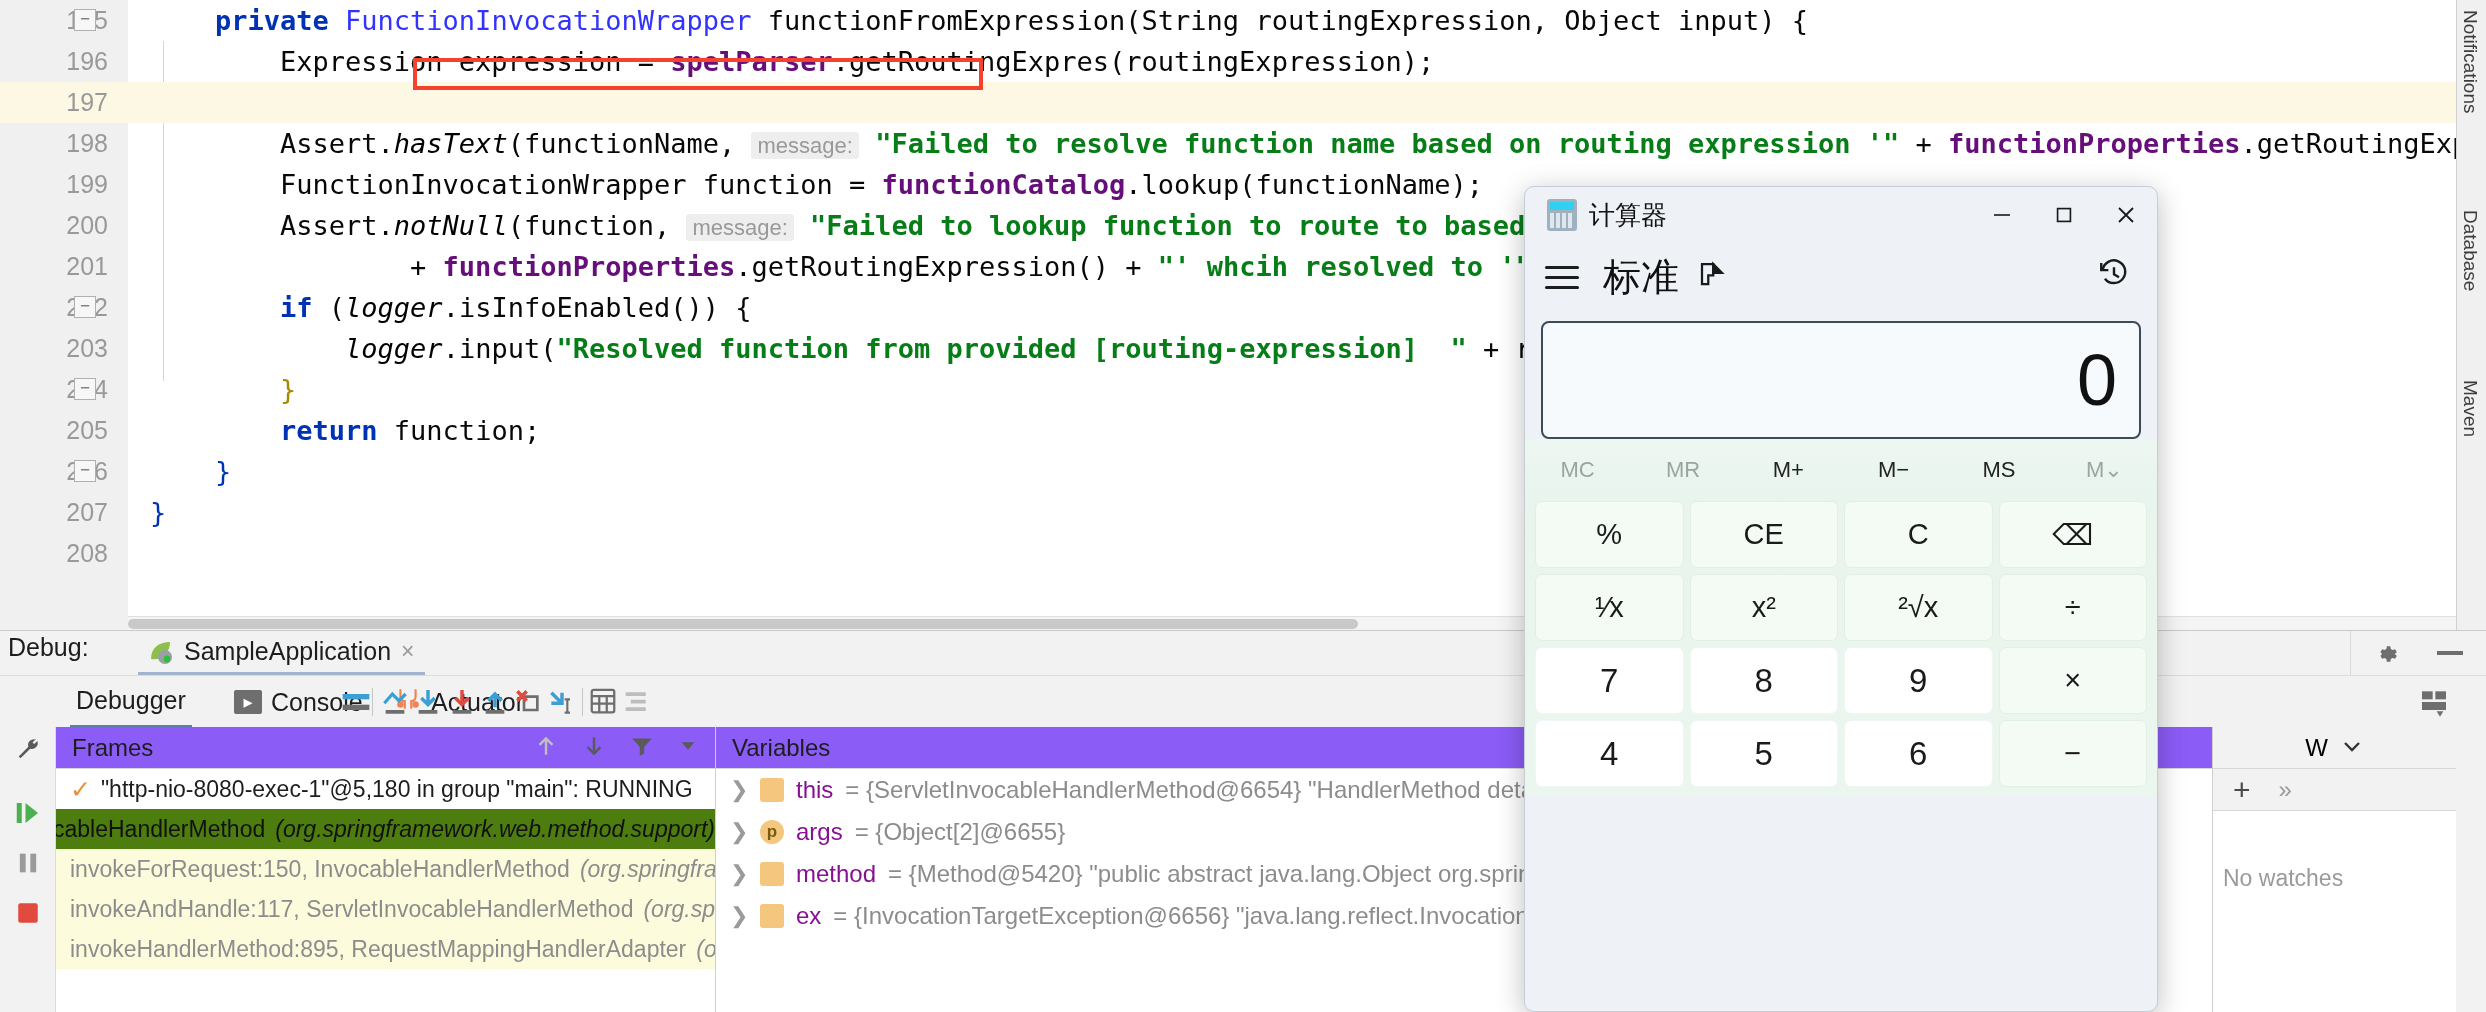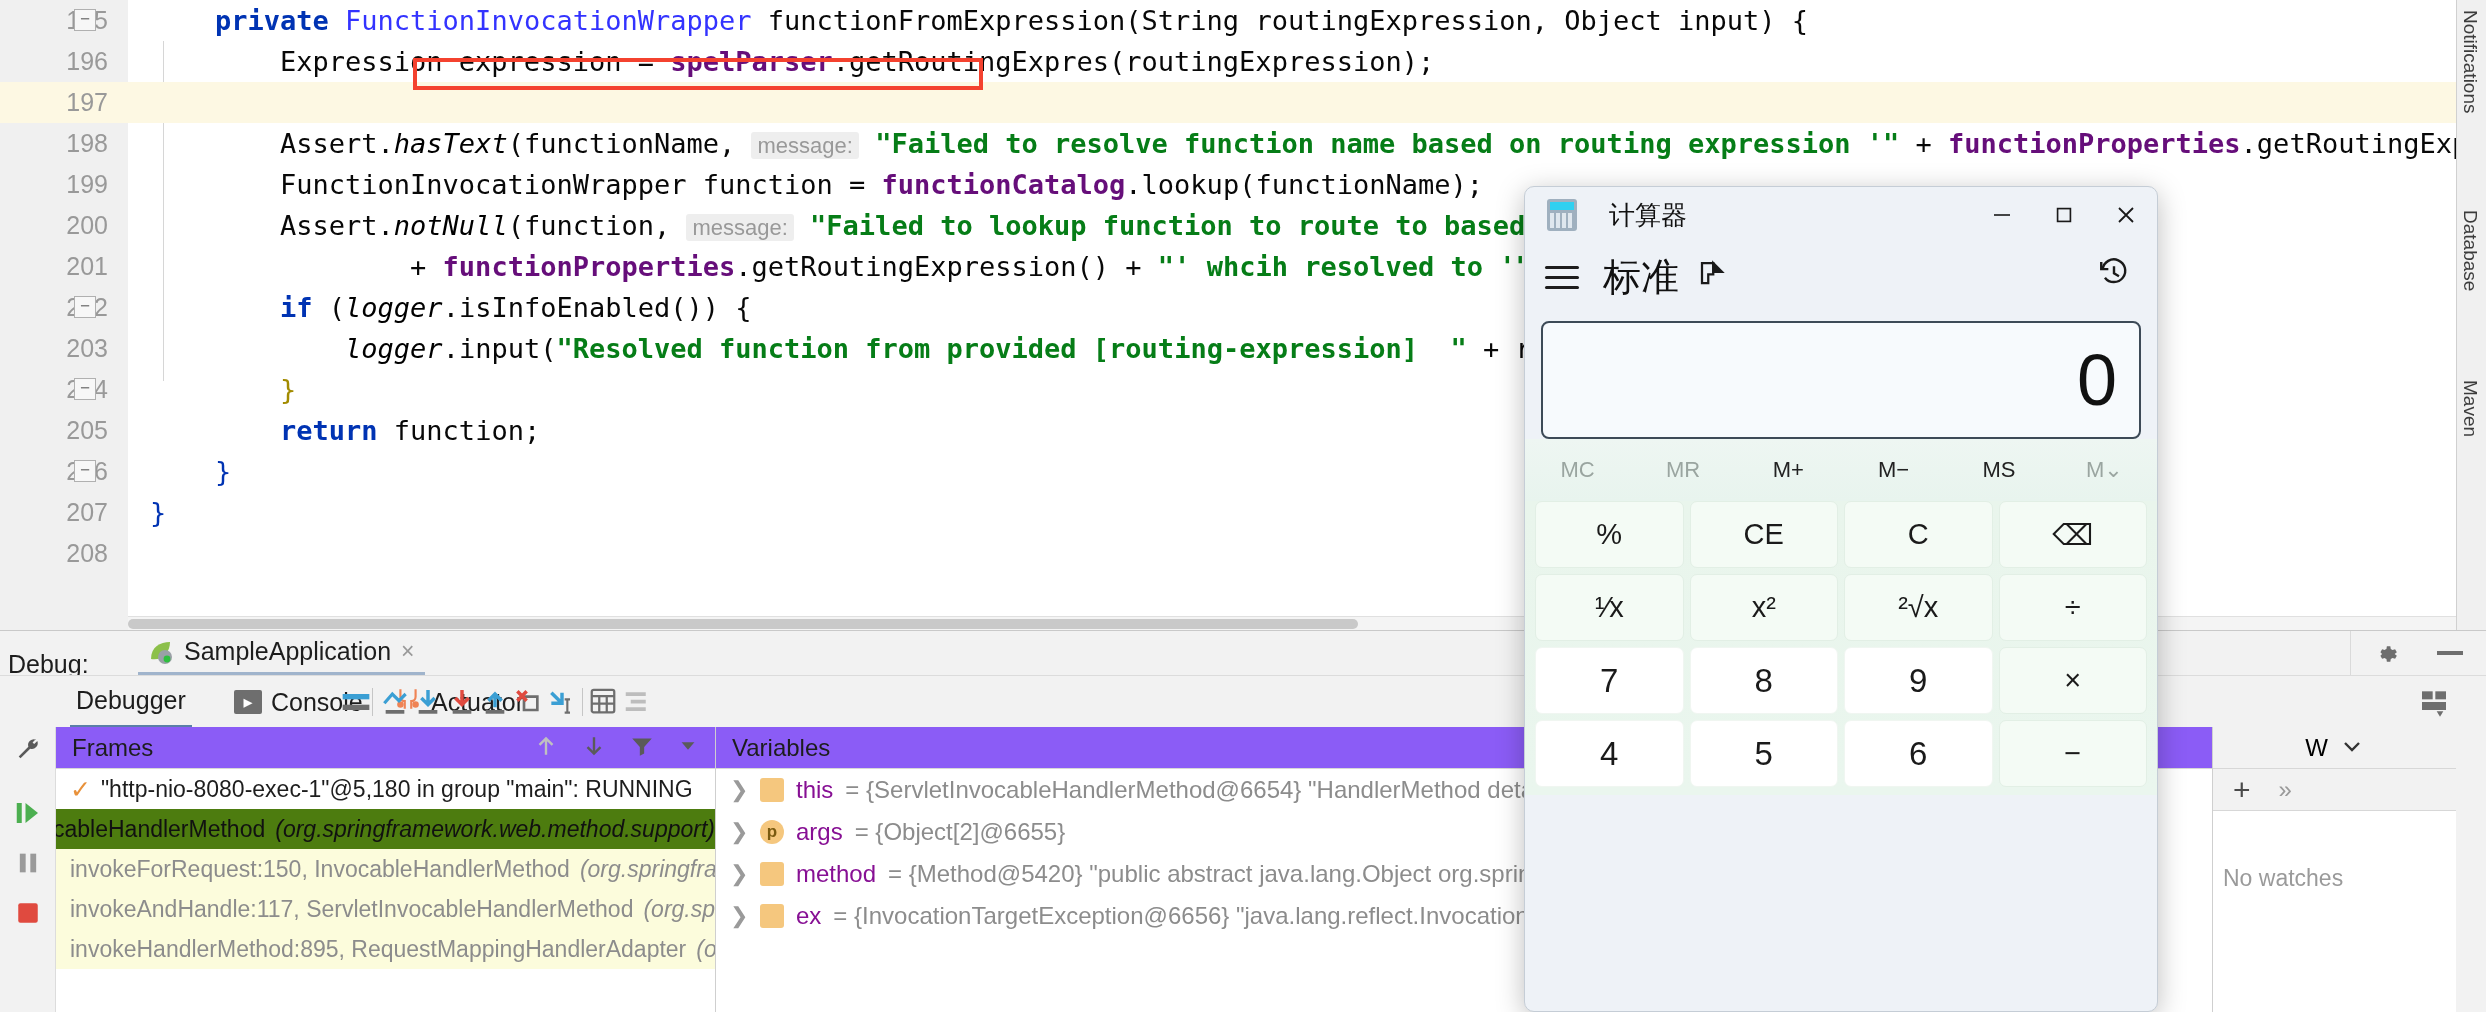--- a/index.html
+++ b/index.html
@@ -98,21 +98,21 @@
   
   .debug-window {
     position: absolute; left: 0; top: 630px; width: 2486px; height: 382px;
     background: #f2f2f2; border-top: 1px solid #c9c9c9;
   }
   .debug-tabrow {
     position: absolute; left: 0; top: 0; width: 2486px; height: 44px;
     background: #f2f2f2;
   }
   .debug-label {
-    position: absolute; left: 8px; top: 19px;
+    position: absolute; left: 8px; top: 2px;
     font-size: 25px; color: #1d1d1d;
   }
   .run-tab {
     position: absolute; left: 138px; top: 0; height: 44px;
     display: flex; align-items: center; gap: 10px; padding: 0 10px;
     border-bottom: 3px solid #a0b4cc;
   }
   .run-tab-name { font-size: 25px; color: #1d1d1d; }
   .run-tab-close { font-size: 23px; color: #9a9a9a; }
   .spring-icon {
@@ -228,30 +228,30 @@
   }
   .calc-app-icon::before {
     content:""; position:absolute; left:3px; top:3px; width:24px; height:8px;
     background: #2fd0f0;
   }
   .calc-app-icon::after {
     content:""; position:absolute; left:3px; top:14px; width:24px; height:15px;
     background: repeating-linear-gradient(90deg,#dfe7ee 0 4px,#9fb0bf 4px 6px),
                 repeating-linear-gradient(0deg,#dfe7ee 0 4px,#9fb0bf 4px 6px);
   }
-  .calc-title-text { margin-left: 32px; font-size: 26px; color: #111; text-align: right; }
+  .calc-title-text { margin-left: 12px; font-size: 26px; color: #111; text-align: right; }
   .calc-winbtns {
     position: absolute; right: 0; top: 0; height: 56px; display: flex;
   }
   .calc-winbtn {
     width: 62px; height: 56px; display: flex; align-items: center; justify-content: center;
     font-size: 26px; color: #1a1a1a;
   }
   .calc-nav {
-    height: 68px; display: flex; align-items: center; position: relative; font-family: Liberation Mono, monospace;
+    height: 68px; display: flex; align-items: center; position: relative;
   }
   .hamburger { margin-left: 20px; width: 34px; }
   .hamburger i { display:block; height:3px; background:#1d1d1d; margin:7px 0; border-radius:2px;}
   .calc-mode { margin-left: 24px; font-size: 38px; color: #111; }
   .calc-pin { margin-left: 18px; font-size: 30px; color: #1d1d1d; }
   .calc-history-icon { position: absolute; right: 26px; font-size: 34px; color: #1d1d1d; }
 
   .calc-display {
     margin: 10px 16px 0 16px; height: 118px;
     background: #f7fafd; border: 2px solid #3d4a57; border-radius: 8px;

